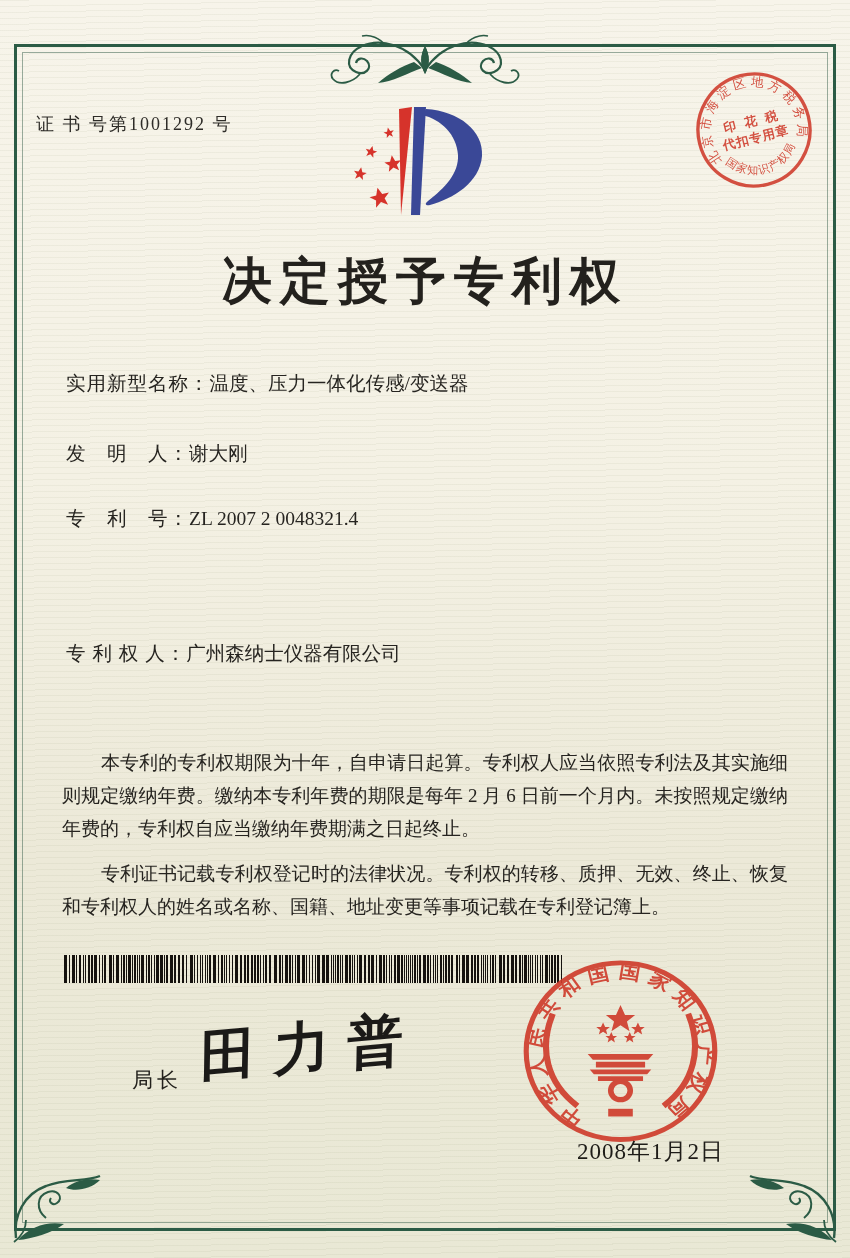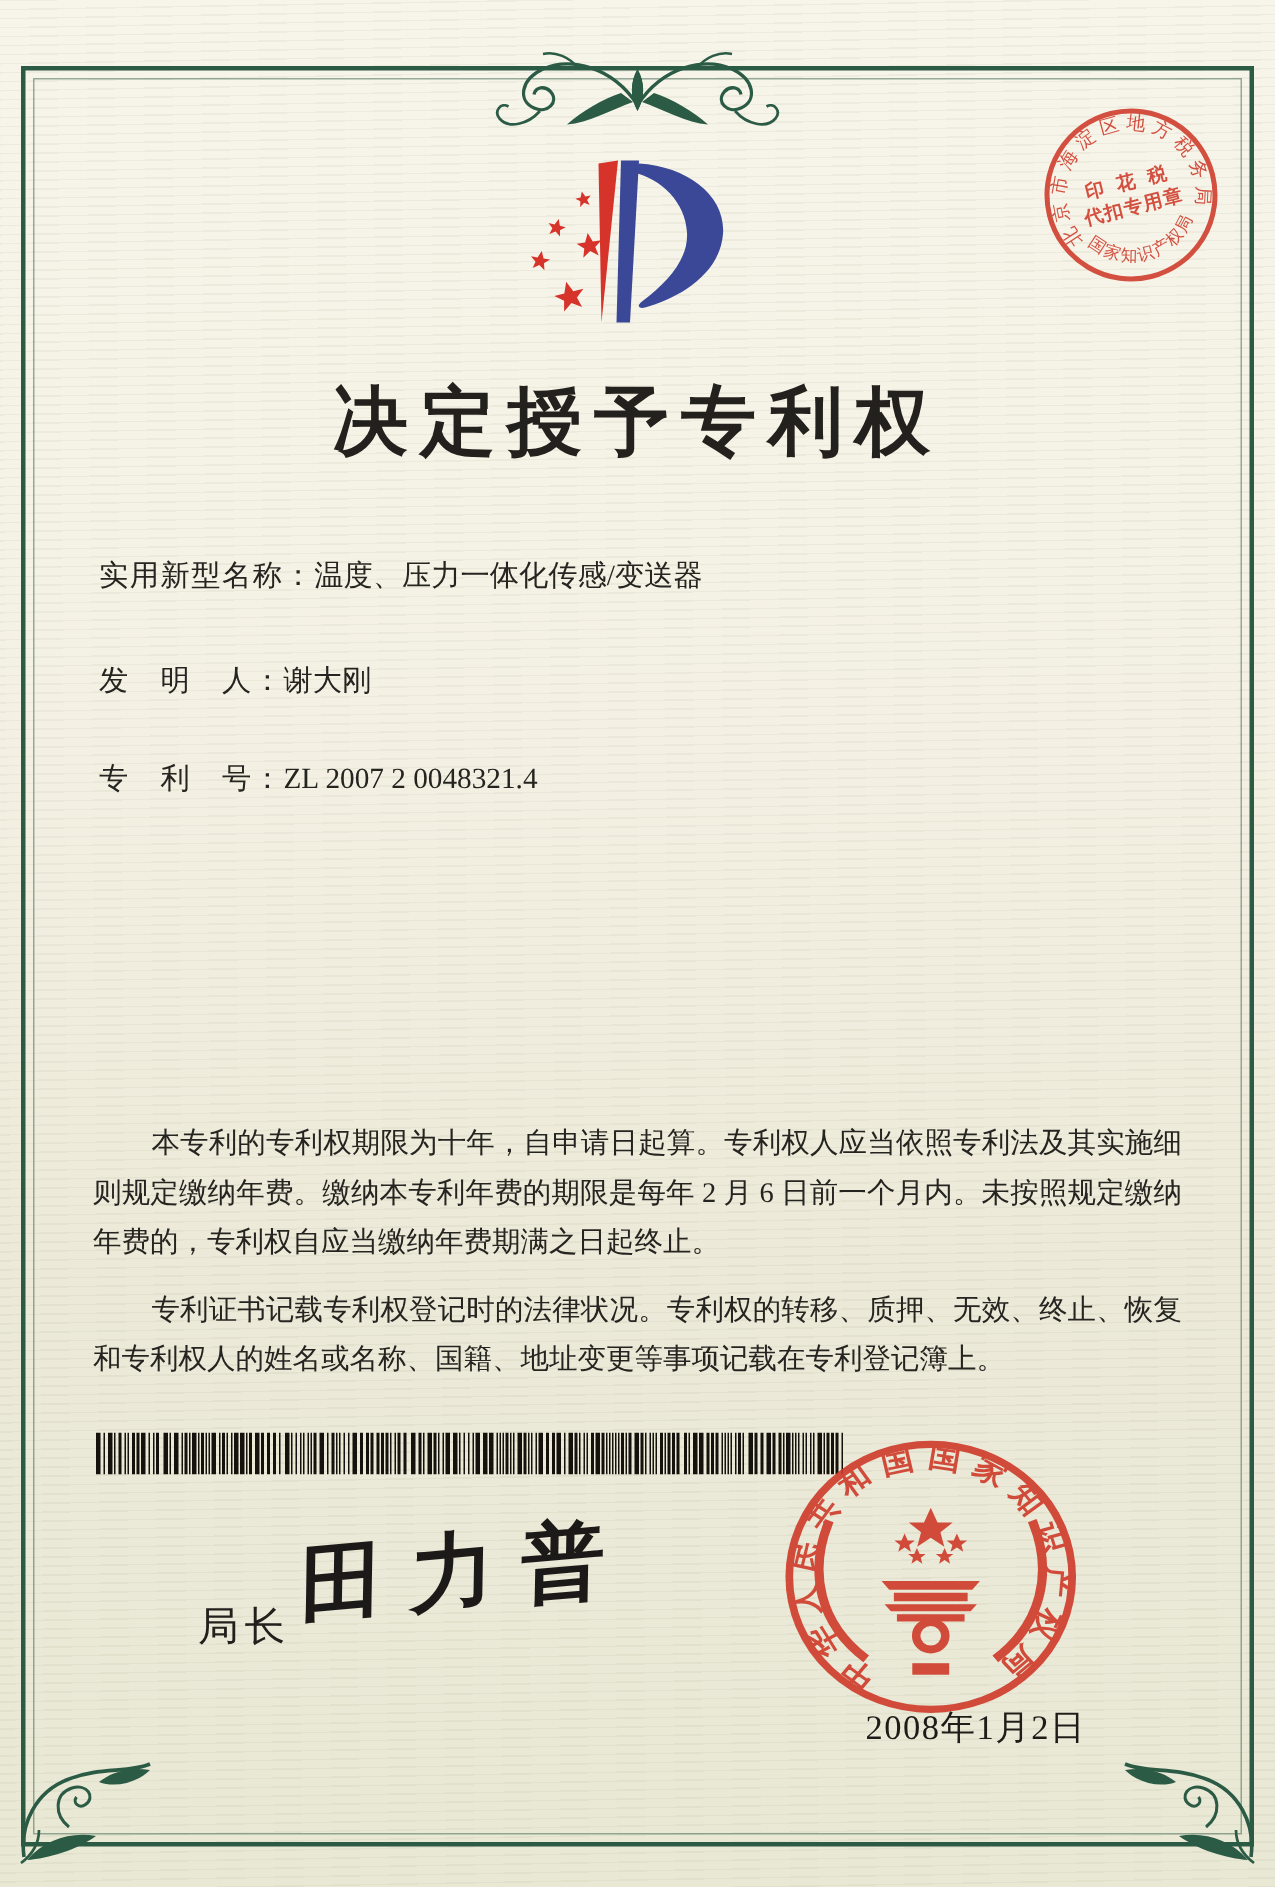--- a/index.html
+++ b/index.html
@@ -25,21 +25,21 @@
   .field{position:absolute;left:66px;font-size:19.5px;white-space:nowrap;color:#262420;}
   .field .lab{letter-spacing:1px;}
   
   .paras{position:absolute;left:62px;top:746px;width:726px;font-size:19px;line-height:33px;
          text-align:justify;color:#262420;}
   .paras p{margin:0 0 12px 0;text-indent:2.05em;}
   
   .barcode{position:absolute;left:64px;top:955px;width:502px;height:28px;font-size:0;white-space:nowrap;overflow:hidden;}
   .barcode i{display:inline-block;height:100%;background:#15120e;vertical-align:top;}
   
-  .juzhang{position:absolute;left:132px;top:1066px;font-size:27px;letter-spacing:4px;color:#22201c;}
+  .juzhang{position:absolute;left:132px;top:1066px;font-size:21px;letter-spacing:4px;color:#22201c;}
   .sig{position:absolute;left:200px;top:1020px;font-size:56px;font-weight:700;letter-spacing:18px;
        color:#1b1a18;transform:rotate(-5deg) skewX(-6deg);transform-origin:left center;}
   .seal{position:absolute;left:518px;top:960px;}
   .seal-date{position:absolute;left:548px;top:1136px;width:205px;text-align:center;
        font-size:23px;letter-spacing:1px;color:#1e1c18;}
   .footer{position:absolute;left:0;top:1183px;width:100%;text-align:center;
        font-size:15px;letter-spacing:3px;color:#33312c;}
   .tax-stamp{position:absolute;left:684px;top:60px;opacity:.88;}
   svg text{font-family:"Liberation Serif","DejaVu Serif",serif;}
 </style>
@@ -68,20 +68,21 @@
       <path d="M38,52 C28,44 28,30 40,26 C50,23 56,32 49,37 C45,40 40,36 43,32" stroke-width="2"></path>
       <path d="M10,74 C22,60 40,55 56,58 C44,67 24,73 10,74 Z" fill="#2b5b45" stroke="none"></path>
       <path d="M58,22 C68,14 80,12 92,14 C83,23 68,26 58,22 Z" fill="#2b5b45" stroke="none"></path>
       <path d="M6,76 C14,70 18,62 18,54" stroke-width="1.8"></path>
     </g>
   </svg>
   <svg class="orn" style="left:747px;top:1166px" width="95" height="78" viewBox="0 0 95 78">
     <use href="#cornerOrn" transform="translate(95,0) scale(-1,1)"></use>
   </svg>
 
+  <div class="cert-no">证 书 号第1001292 号</div>
 
   <svg class="logo" width="185" height="138" viewBox="0 0 185 138">
     <defs>
       <path id="star" d="M0,-10 L2.94,-3.09 L9.51,-3.09 L4.2,1.4 L5.88,8.09 L0,3.9 L-5.88,8.09 L-4.2,1.4 L-9.51,-3.09 L-2.94,-3.09 Z"></path>
     </defs>
     <g fill="#d6332b">
       <use href="#star" transform="translate(56,30) scale(0.55) rotate(-12)"></use>
       <use href="#star" transform="translate(38,49) scale(0.62) rotate(14)"></use>
       <use href="#star" transform="translate(60,61) scale(0.88) rotate(-8)"></use>
       <use href="#star" transform="translate(27,71) scale(0.68) rotate(10)"></use>
@@ -114,20 +115,23 @@
 
   <div class="field" style="top:370px">
     <span class="lab">实用新型名称：</span><span>温度、压力一体化传感/变送器</span>
   </div>
   <div class="field" style="top:440px">
     <span class="lab">发　明　人：</span><span>谢大刚</span>
   </div>
   <div class="field" style="top:505px">
     <span class="lab">专　利　号：</span><span>ZL 2007 2 0048321.4</span>
   </div>
+  <div class="field" style="top:640px">
+    <span class="lab">专 利 权 人：</span><span>广州森纳士仪器有限公司</span>
+  </div>
 
   <div class="paras">
     <p>本专利的专利权期限为十年，自申请日起算。专利权人应当依照专利法及其实施细则规定缴纳年费。缴纳本专利年费的期限是每年 2 月 6 日前一个月内。未按照规定缴纳年费的，专利权自应当缴纳年费期满之日起终止。</p>
     <p>专利证书记载专利权登记时的法律状况。专利权的转移、质押、无效、终止、恢复和专利权人的姓名或名称、国籍、地址变更等事项记载在专利登记簿上。</p>
   </div>
 
   <div class="barcode"><i style="width:3px;margin-right:2px"></i><i style="width:1px;margin-right:2px"></i><i style="width:3px;margin-right:1px"></i><i style="width:1px;margin-right:2px"></i><i style="width:2px;margin-right:2px"></i><i style="width:1px;margin-right:1px"></i><i style="width:1px;margin-right:2px"></i><i style="width:2px;margin-right:1px"></i><i style="width:2px;margin-right:1px"></i><i style="width:3px;margin-right:2px"></i><i style="width:1px;margin-right:2px"></i><i style="width:1px;margin-right:1px"></i><i style="width:2px;margin-right:3px"></i><i style="width:3px;margin-right:1px"></i><i style="width:1px;margin-right:2px"></i><i style="width:3px;margin-right:2px"></i><i style="width:1px;margin-right:1px"></i><i style="width:2px;margin-right:1px"></i><i style="width:1px;margin-right:1px"></i><i style="width:3px;margin-right:1px"></i><i style="width:1px;margin-right:1px"></i><i style="width:2px;margin-right:1px"></i><i style="width:1px;margin-right:1px"></i><i style="width:1px;margin-right:1px"></i><i style="width:3px;margin-right:2px"></i><i style="width:1px;margin-right:1px"></i><i style="width:2px;margin-right:1px"></i><i style="width:1px;margin-right:2px"></i><i style="width:1px;margin-right:1px"></i><i style="width:3px;margin-right:1px"></i><i style="width:3px;margin-right:1px"></i><i style="width:1px;margin-right:1px"></i><i style="width:2px;margin-right:2px"></i><i style="width:3px;margin-right:1px"></i><i style="width:2px;margin-right:2px"></i><i style="width:2px;margin-right:2px"></i><i style="width:2px;margin-right:2px"></i><i style="width:1px;margin-right:3px"></i><i style="width:3px;margin-right:1px"></i><i style="width:1px;margin-right:2px"></i><i style="width:1px;margin-right:2px"></i><i style="width:1px;margin-right:1px"></i><i style="width:1px;margin-right:2px"></i><i style="width:1px;margin-right:1px"></i><i style="width:1px;margin-right:1px"></i><i style="width:2px;margin-right:2px"></i><i style="width:3px;margin-right:2px"></i><i style="width:1px;margin-right:2px"></i><i style="width:2px;margin-right:1px"></i><i style="width:1px;margin-right:1px"></i><i style="width:1px;margin-right:2px"></i><i style="width:1px;margin-right:2px"></i><i style="width:1px;margin-right:2px"></i><i style="width:3px;margin-right:2px"></i><i style="width:2px;margin-right:2px"></i><i style="width:2px;margin-right:1px"></i><i style="width:2px;margin-right:2px"></i><i style="width:2px;margin-right:1px"></i><i style="width:2px;margin-right:1px"></i><i style="width:2px;margin-right:1px"></i><i style="width:1px;margin-right:2px"></i><i style="width:1px;margin-right:1px"></i><i style="width:2px;margin-right:2px"></i><i style="width:2px;margin-right:3px"></i><i style="width:3px;margin-right:2px"></i><i style="width:2px;margin-right:1px"></i><i style="width:1px;margin-right:2px"></i><i style="width:3px;margin-right:1px"></i><i style="width:2px;margin-right:1px"></i><i style="width:1px;margin-right:2px"></i><i style="width:1px;margin-right:1px"></i><i style="width:3px;margin-right:2px"></i><i style="width:3px;margin-right:1px"></i><i style="width:1px;margin-right:2px"></i><i style="width:1px;margin-right:2px"></i><i style="width:1px;margin-right:2px"></i><i style="width:1px;margin-right:1px"></i><i style="width:3px;margin-right:2px"></i><i style="width:3px;margin-right:1px"></i><i style="width:3px;margin-right:2px"></i><i style="width:1px;margin-right:1px"></i><i style="width:1px;margin-right:1px"></i><i style="width:1px;margin-right:1px"></i><i style="width:2px;margin-right:1px"></i><i style="width:1px;margin-right:1px"></i><i style="width:1px;margin-right:2px"></i><i style="width:3px;margin-right:1px"></i><i style="width:2px;margin-right:1px"></i><i style="width:1px;margin-right:1px"></i><i style="width:1px;margin-right:2px"></i><i style="width:1px;margin-right:1px"></i><i style="width:3px;margin-right:2px"></i><i style="width:2px;margin-right:2px"></i><i style="width:2px;margin-right:1px"></i><i style="width:3px;margin-right:2px"></i><i style="width:1px;margin-right:2px"></i><i style="width:3px;margin-right:1px"></i><i style="width:2px;margin-right:1px"></i><i style="width:1px;margin-right:2px"></i><i style="width:1px;margin-right:1px"></i><i style="width:1px;margin-right:2px"></i><i style="width:2px;margin-right:1px"></i><i style="width:3px;margin-right:1px"></i><i style="width:2px;margin-right:1px"></i><i style="width:1px;margin-right:1px"></i><i style="width:1px;margin-right:1px"></i><i style="width:1px;margin-right:1px"></i><i style="width:1px;margin-right:1px"></i><i style="width:1px;margin-right:1px"></i><i style="width:2px;margin-right:1px"></i><i style="width:1px;margin-right:1px"></i><i style="width:2px;margin-right:2px"></i><i style="width:3px;margin-right:1px"></i><i style="width:2px;margin-right:1px"></i><i style="width:1px;margin-right:2px"></i><i style="width:1px;margin-right:1px"></i><i style="width:1px;margin-right:1px"></i><i style="width:1px;margin-right:2px"></i><i style="width:2px;margin-right:1px"></i><i style="width:1px;margin-right:1px"></i><i style="width:2px;margin-right:1px"></i><i style="width:2px;margin-right:1px"></i><i style="width:2px;margin-right:3px"></i><i style="width:2px;margin-right:1px"></i><i style="width:1px;margin-right:2px"></i><i style="width:3px;margin-right:1px"></i><i style="width:3px;margin-right:2px"></i><i style="width:2px;margin-right:1px"></i><i style="width:2px;margin-right:1px"></i><i style="width:2px;margin-right:2px"></i><i style="width:1px;margin-right:1px"></i><i style="width:1px;margin-right:1px"></i><i style="width:1px;margin-right:1px"></i><i style="width:1px;margin-right:2px"></i><i style="width:1px;margin-right:1px"></i><i style="width:2px;margin-right:1px"></i><i style="width:1px;margin-right:3px"></i><i style="width:3px;margin-right:1px"></i><i style="width:2px;margin-right:2px"></i><i style="width:2px;margin-right:2px"></i><i style="width:3px;margin-right:1px"></i><i style="width:2px;margin-right:2px"></i><i style="width:2px;margin-right:1px"></i><i style="width:1px;margin-right:1px"></i><i style="width:3px;margin-right:1px"></i><i style="width:1px;margin-right:1px"></i><i style="width:1px;margin-right:1px"></i><i style="width:1px;margin-right:2px"></i><i style="width:1px;margin-right:1px"></i><i style="width:1px;margin-right:2px"></i><i style="width:1px;margin-right:1px"></i><i style="width:1px;margin-right:2px"></i><i style="width:3px;margin-right:1px"></i><i style="width:1px;margin-right:1px"></i><i style="width:2px;margin-right:1px"></i><i style="width:2px;margin-right:1px"></i><i style="width:2px;margin-right:2px"></i><i style="width:1px;margin-right:1px"></i></div>
 
   <div class="juzhang">局长</div>
   <div class="sig">田力普</div>

